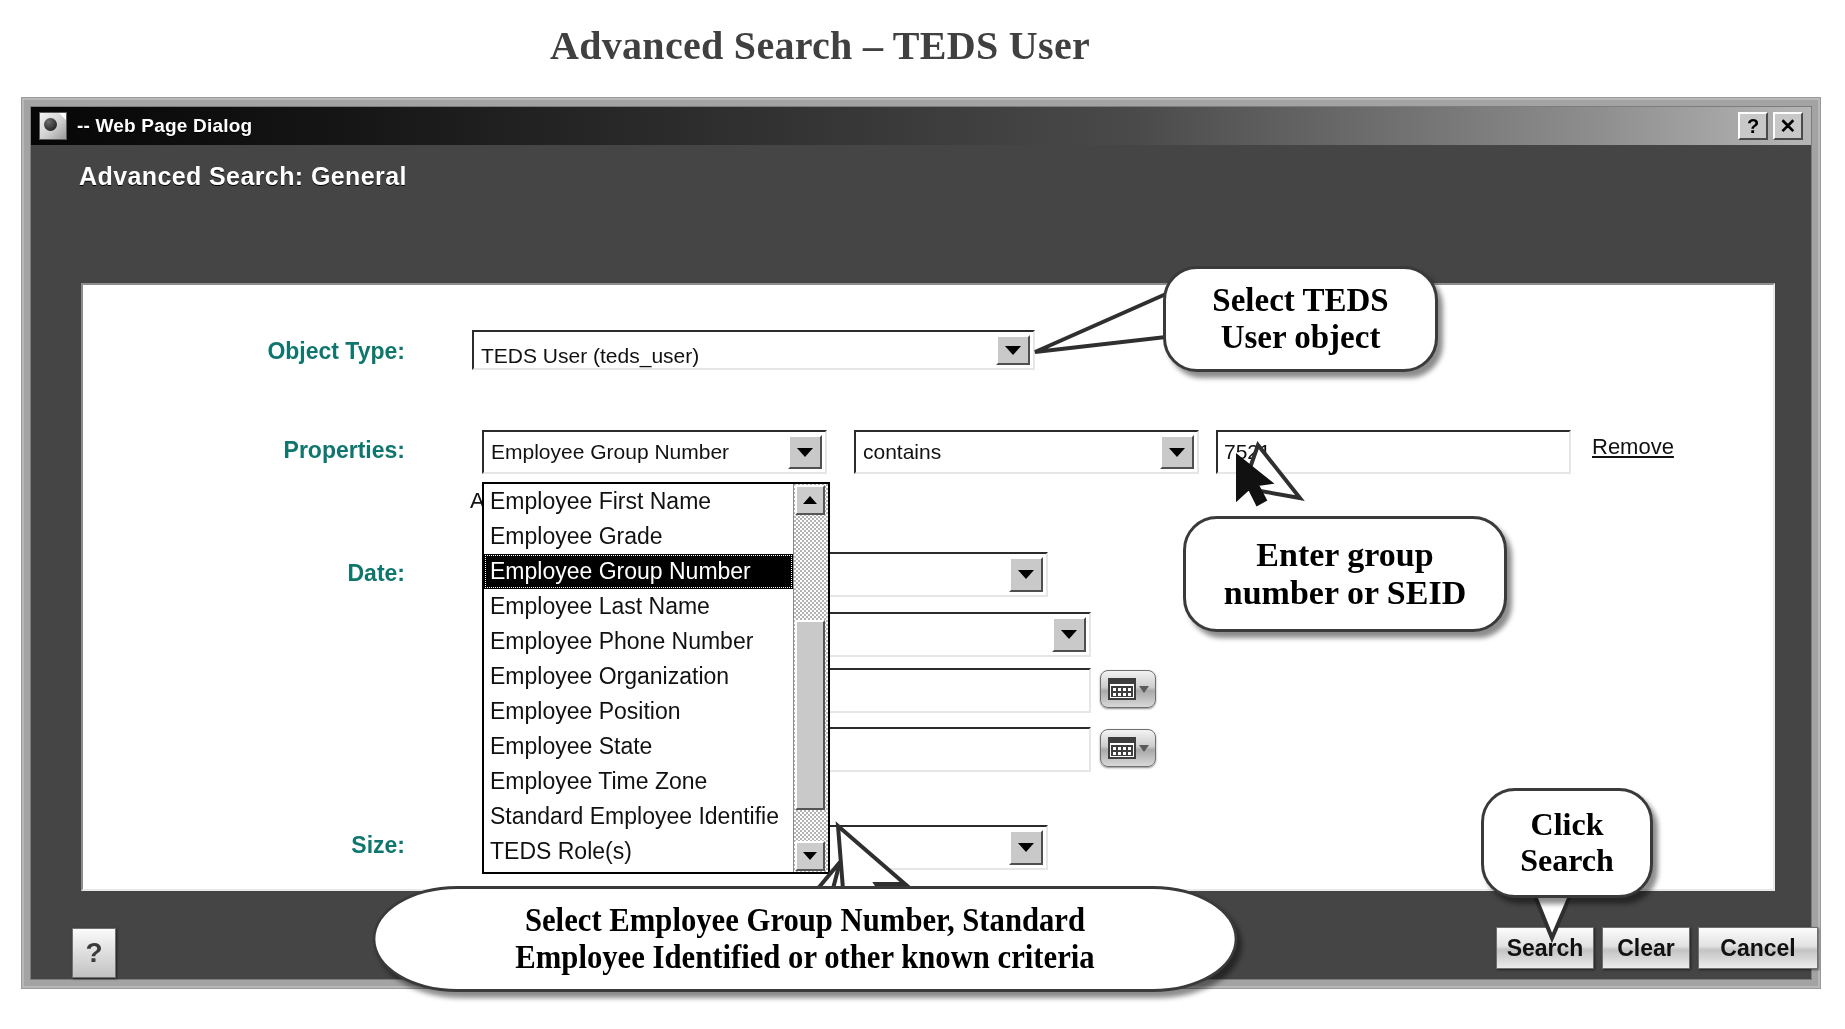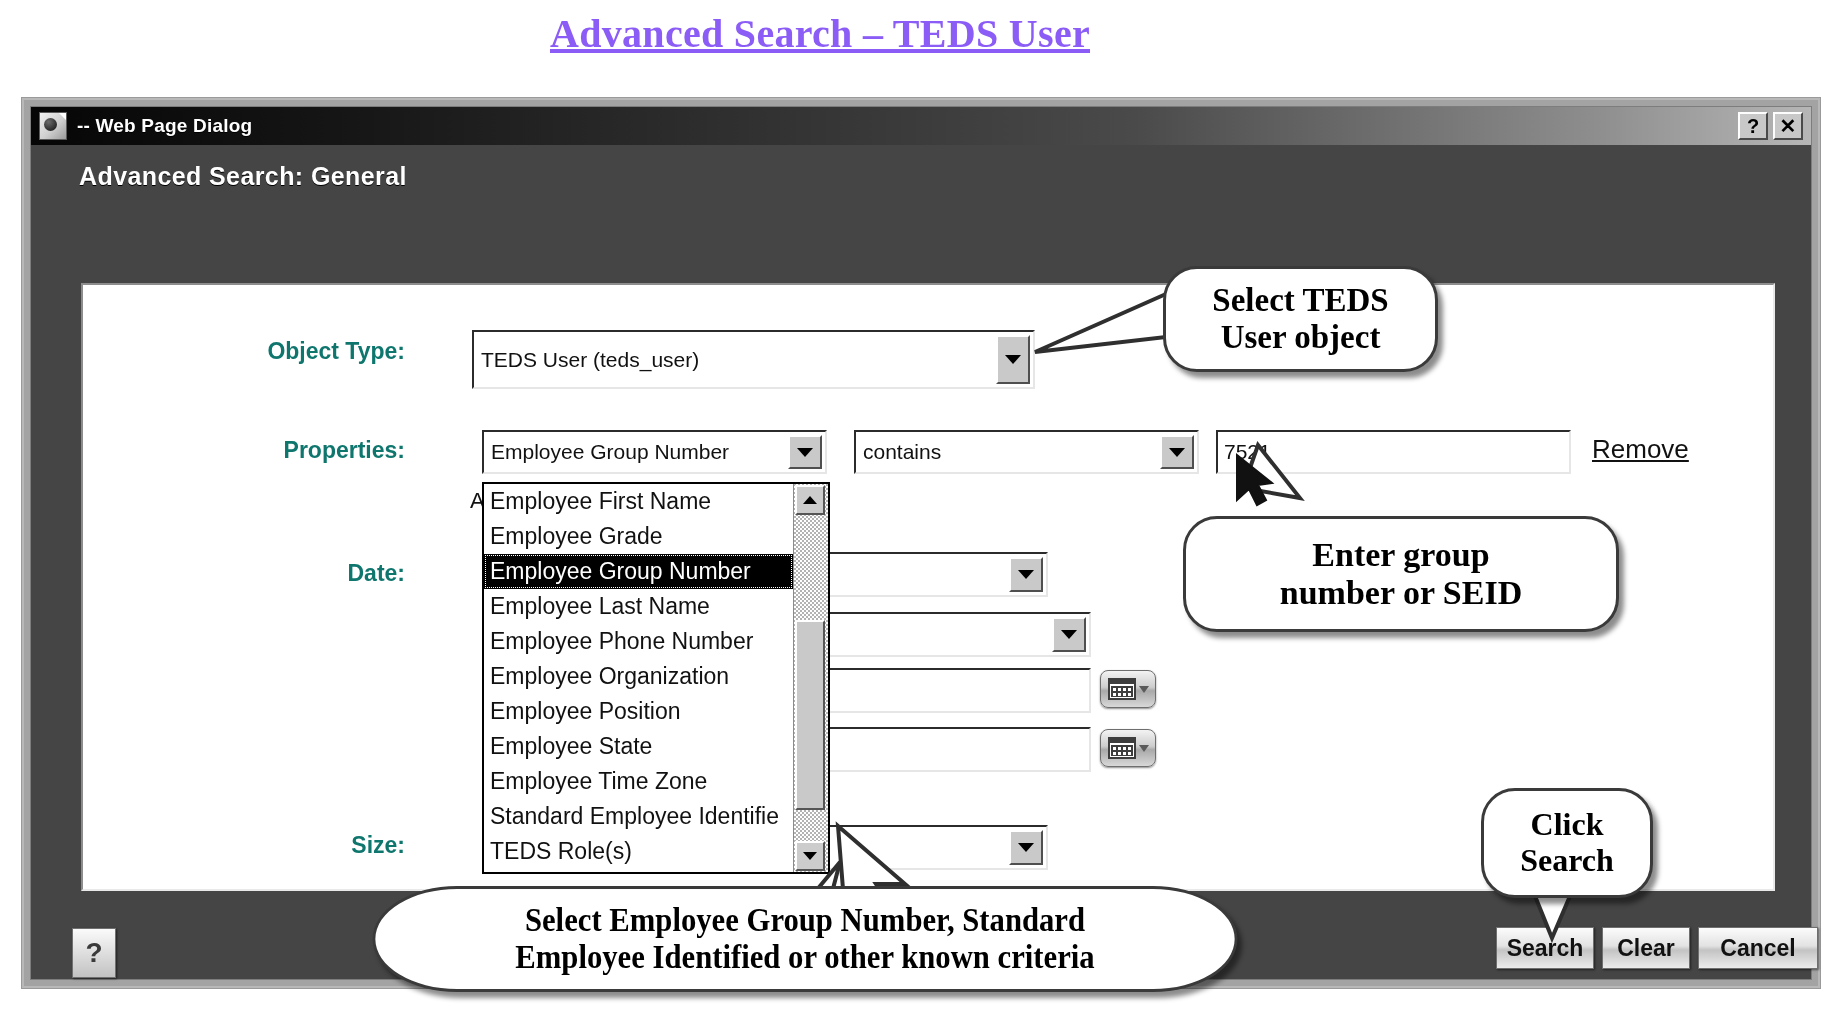--- a/index.html
+++ b/index.html
@@ -3,23 +3,23 @@
 <meta charset="utf-8">
 <style>
   html,body{margin:0;padding:0;}
   body{
     width:1845px;height:1029px;background:#ffffff;
     font-family:"Liberation Sans", sans-serif;
     position:relative;overflow:hidden;
   }
   
   .page-title{
-    position:absolute;left:0;top:10px;width:1640px;text-align:center;
+    position:absolute;left:0;top:22px;width:1640px;text-align:center;
     font-family:"Liberation Serif", serif;font-weight:bold;font-size:40px;
-    color:#8b5cf6;letter-spacing:.3px;text-decoration:underline;
+    color:#404040;letter-spacing:.3px;
   }
   
   .dialog-frame{
     position:absolute;left:22px;top:98px;width:1798px;height:890px;
     background:#a3a3a3;border:2px solid #b8b8b8;
     box-shadow:0 0 0 1px #9a9a9a;
     box-sizing:border-box;
   }
   .dialog-inner{
     position:absolute;left:6px;top:6px;right:6px;bottom:6px;
@@ -104,21 +104,21 @@
   }
   
   .txt{
     position:absolute;box-sizing:border-box;background:#fff;
     border-top:2px solid #2b2b2b;border-left:2px solid #2b2b2b;
     border-right:2px solid #e6e6e6;border-bottom:2px solid #e6e6e6;
     font-size:21px;color:#111;padding-left:6px;display:flex;align-items:center;
     font-family:"Liberation Sans", sans-serif;
   }
   .remove-link{
-    position:absolute;font-size:26px;color:#111;text-decoration:underline;
+    position:absolute;font-size:22px;color:#111;text-decoration:underline;
     font-family:"Liberation Sans", sans-serif;
   }
   
   .calbtn{
     position:absolute;width:56px;height:38px;box-sizing:border-box;
     border-radius:8px;
     background:linear-gradient(to bottom,#f3f3f3 0%,#cdcdcd 45%,#a9a9a9 55%,#d8d8d8 100%);
     border:1px solid #6e6e6e;display:flex;align-items:center;justify-content:center;
     box-shadow:0 1px 2px rgba(0,0,0,.45);
   }
@@ -223,21 +223,21 @@
     <div class="dlg-header">
       <span>Advanced Search: General</span>
     </div>
 
     <div class="content-panel"></div>
 
   </div>
 </div>
 
 <div class="form-label" style="left:180px;top:338px;width:225px;">Object Type:</div>
-<div class="sel" style="left:472px;top:330px;width:563px;height:59px;">
+<div class="sel" style="left:472px;top:330px;width:563px;height:40px;align-items:flex-end;">
   <div class="val">TEDS User (teds_user)</div>
   <div class="arrowbtn">
       <i class="caret"></i>
     </div>
 </div>
 
 <div class="form-label" style="left:180px;top:437px;width:225px;">Properties:</div>
 <div class="sel" style="left:482px;top:430px;width:345px;height:44px;">
   <div class="val">Employee Group Number</div>
   <div class="arrowbtn">
@@ -332,21 +332,21 @@
   <path d="M1237 455 L1237 500 L1249 489 L1257 505 L1266 500 L1258 485 L1272 483 Z" fill="#111111" stroke="#111111" stroke-width="2"></path>
 </svg>
 
 <div class="callout rounded" style="left:1163px;top:266px;width:275px;height:106px;font-size:33px;">
   <div>
     <div>Select TEDS</div>
     <div>User object</div>
   </div>
 </div>
 
-<div class="callout rounded" style="left:1183px;top:516px;width:436px;height:116px;font-size:34px;">
+<div class="callout rounded" style="left:1183px;top:516px;width:324px;height:116px;font-size:34px;">
   <div>
     <div>Enter group</div>
     <div>number or SEID</div>
   </div>
 </div>
 
 <div class="callout rounded" style="left:1481px;top:788px;width:172px;height:110px;font-size:32px;">
   <div>
     <div>Click</div>
     <div>Search</div>

